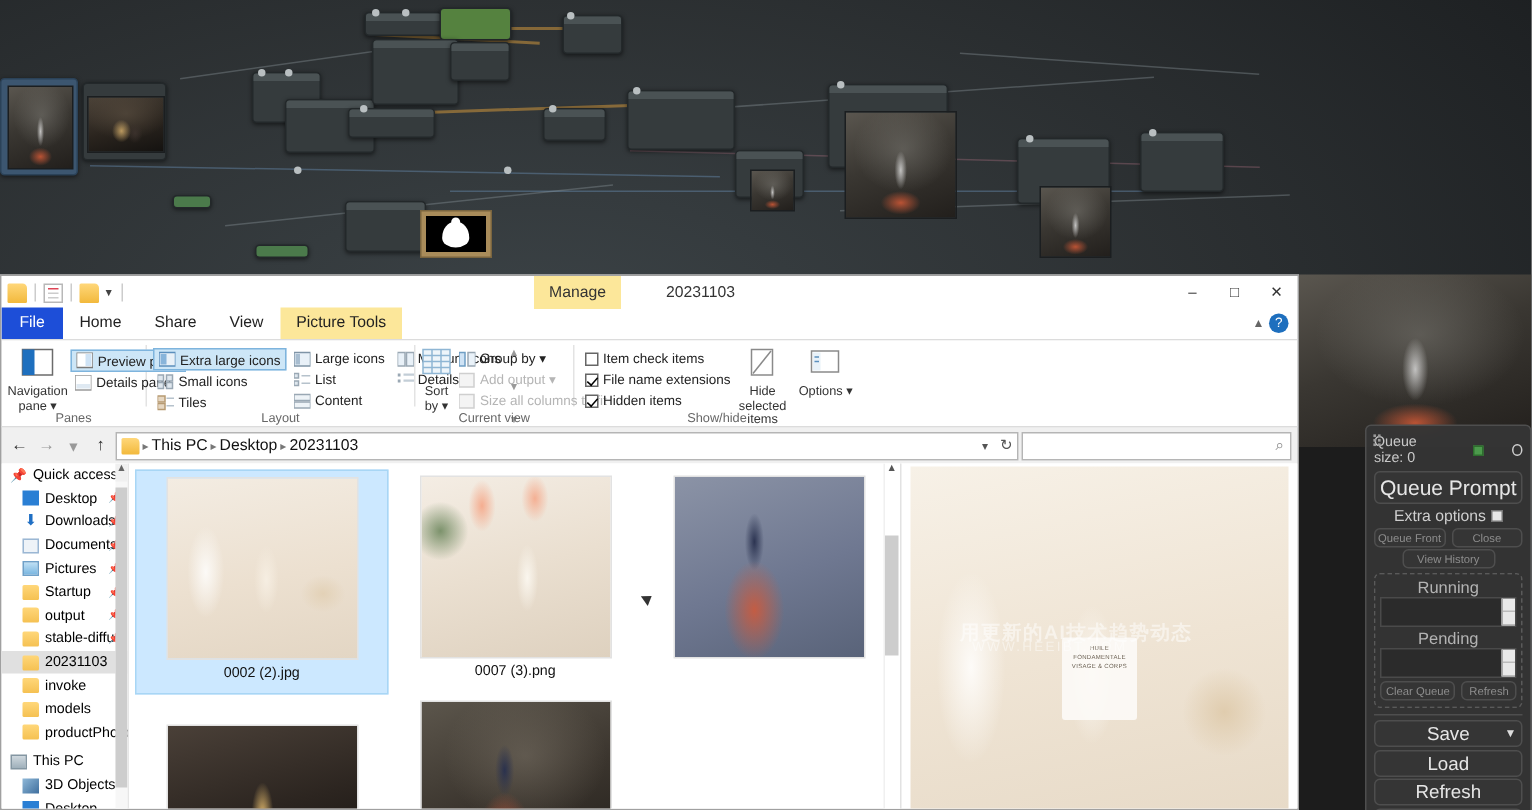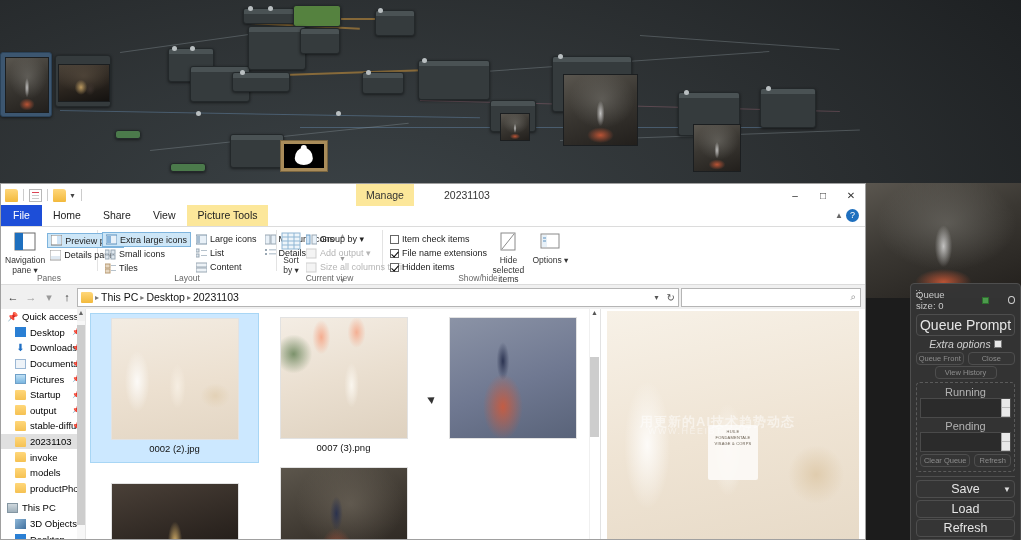--- a/index.html
+++ b/index.html
@@ -52,21 +52,21 @@
     font-size:9.5px;color:#c9c9c9;padding:1px 0 2px;}
   .drag-grip{position:absolute;left:4px;top:5px;width:6px;height:9px;
     background:
       radial-gradient(circle,#9a9a9a 45%,transparent 46%) 0 0/3px 3px repeat;}
   .cbtn{display:block;width:100%;background:#353535;border:1px solid #4e4e4e;border-radius:4px;
         color:#e6e6e6;text-align:center;cursor:pointer;}
   .cbtn.big{font-size:14px;padding:2px 0;margin:1px 0;}
   .cbtn.sm{font-size:7.5px;padding:1px 0;color:#8d8d8d;}
   .cbtn.mid{font-size:12.5px;padding:1px 0;margin:1.5px 0;}
   .opt-row{display:flex;align-items:center;justify-content:center;gap:3px;
-    font-size:10.5px;color:#cfcfcf;padding:1px 0;font-style:italic;}
+    font-size:10.5px;color:#cfcfcf;padding:1px 0;}
   .opt-box{width:8px;height:8px;background:#e8e8e8;border:1px solid #777;}
   .pairrow{display:flex;gap:4px;margin:1px 0;}
   .qbox{border:1px dashed #5a5a5a;border-radius:4px;padding:3px;margin-top:3px;}
   .qlabel{text-align:center;font-size:11px;color:#b3b3b3;}
   .qlist{height:20px;background:#2b2b2b;border:1px solid #4a4a4a;position:relative;margin-bottom:2px;}
   .spin{position:absolute;right:0;top:0;width:9px;height:100%;background:#e9e9e9;
     border-left:1px solid #aaa;display:flex;flex-direction:column;}
   .spin i{flex:1;border-bottom:1px solid #bbb;}
   .sep{height:1px;background:#4e4e4e;margin:4px 0 3px;}
   .savewrap{position:relative;}

